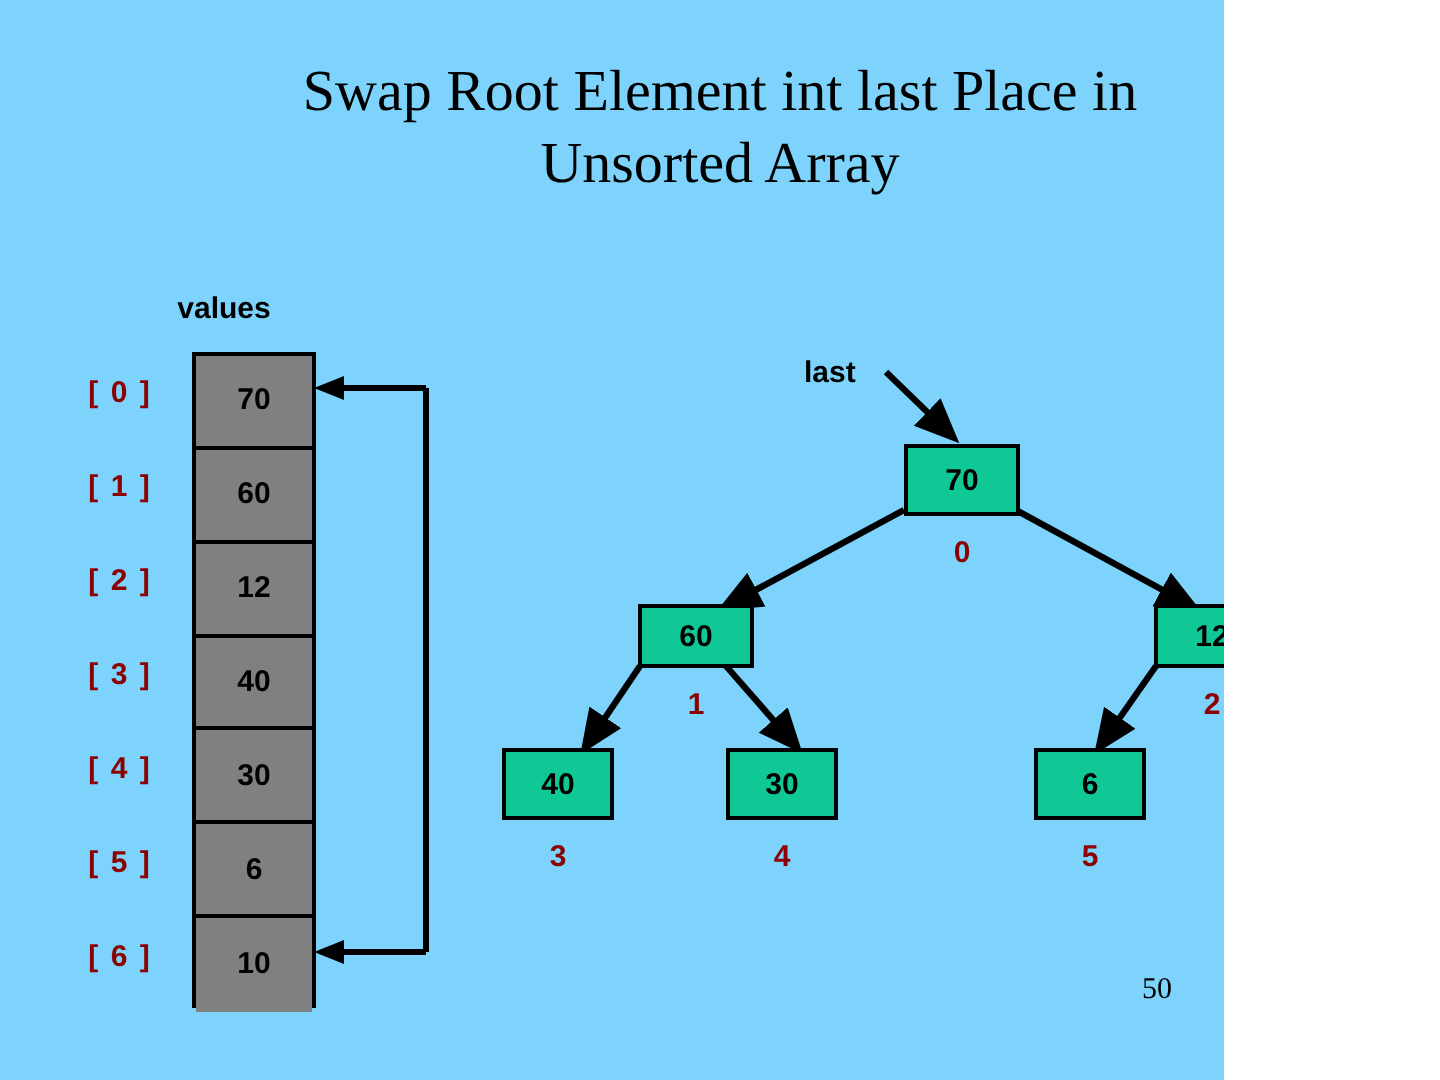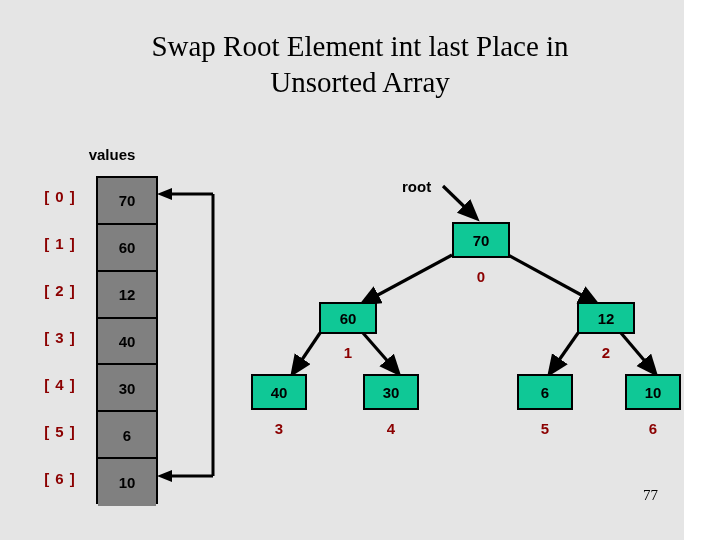--- a/index.html
+++ b/index.html
@@ -2,23 +2,23 @@
 <html><head>
 <meta charset="utf-8">
 <style>
   html, body {
     margin: 0;
     padding: 0;
     background: #ffffff;
   }
   #slide {
     position: relative;
-    width: 684px;
+    width: 612px;
     height: 540px;
-    background: #e5e5e5;
+    background: #7dd3fc;
     overflow: hidden;
     font-family: "Liberation Sans", sans-serif;
   }
 
   
   #title {
     position: absolute;
     left: 60px;
     top: 28px;
     width: 600px;
@@ -202,21 +202,21 @@
       <line x1="363" y1="333" x2="398" y2="373"></line>
 
       <line x1="578" y1="333" x2="550" y2="373"></line>
 
       <line x1="621" y1="333" x2="655" y2="373"></line>
 
       <line x1="443" y1="186" x2="476" y2="218"></line>
     </g>
   </svg>
 
-  <div id="root-label">root</div>
+  <div id="root-label">last</div>
 
   <div class="node" style="left:452px; top:222px; width:58px; height:36px;">
     <span>70</span>
   </div>
   <div class="node-index" style="left:461px; top:268px;">0</div>
 
   <div class="node" style="left:319px; top:302px; width:58px; height:32px;">
     <span>60</span>
   </div>
   <div class="node-index" style="left:328px; top:344px;">1</div>
@@ -239,15 +239,15 @@
   <div class="node" style="left:517px; top:374px; width:56px; height:36px;">
     <span>6</span>
   </div>
   <div class="node-index" style="left:525px; top:420px;">5</div>
 
   <div class="node" style="left:625px; top:374px; width:56px; height:36px;">
     <span>10</span>
   </div>
   <div class="node-index" style="left:633px; top:420px;">6</div>
 
-  <div id="page-number">77</div>
+  <div id="page-number">50</div>
 
 </div>
 
 </body></html>

